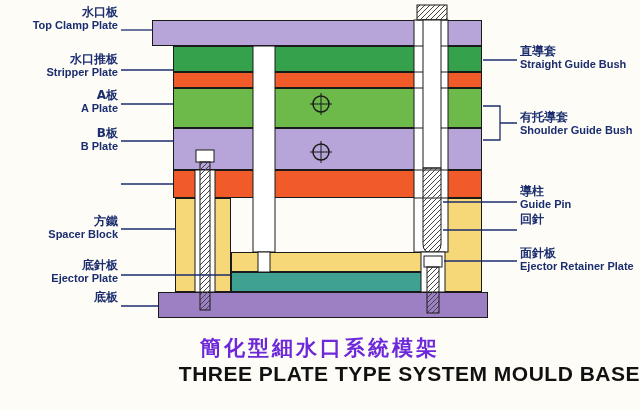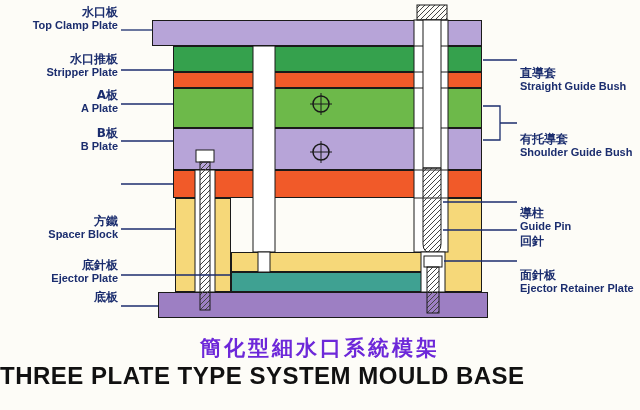--- a/index.html
+++ b/index.html
@@ -19,30 +19,30 @@
   .p-ret      { left:231px; top:252px; width:194px; height:20px; }
   .p-ej       { left:231px; top:272px; width:194px; height:20px; }
   .p-bottom   { left:158px; top:292px; width:330px; height:26px; }
 
   .overlay { position:absolute; left:0; top:0; width:640px; height:410px; pointer-events:none; }
 
   .label { position:absolute; color:#1b2d6e; line-height:1.18; white-space:nowrap; }
   .label .zh { font-weight:bold; font-size:12px; font-family:"DejaVu Sans",sans-serif; }
   .label .en { font-weight:bold; font-size:11px; font-family:"Liberation Sans",sans-serif; }
   .left  { width:112px; right:522px; text-align:right; }
-  .rightlb { width:120px; left:520px; text-align:left;margin-top:22px; }
+  .rightlb { width:120px; left:520px; text-align:left; }
   .l1{top:5px}  .l2{top:52px} .l3{top:88px}  .l4{top:126px}
   .l5{top:168px}.l6{top:214px}.l7{top:258px} .l8{top:290px}
   .r1{top:44px} .r2{top:110px}.r3{top:184px} .r4{top:212px} .r5{top:246px}
 
   .title-zh { position:absolute; top:334px; left:0; width:640px; text-align:center;
               font-size:21px; font-weight:bold; color:#6d28d9; letter-spacing:3px;
               font-family:"DejaVu Sans",sans-serif; }
-  .title-en { position:absolute; top:362px; left:0; width:640px; text-align:left;
-              font-size:24px; font-weight:bold; color:#111; letter-spacing:0.5px;
+  .title-en { position:absolute; top:362px; left:0; width:640px; text-align:right;
+              font-size:21px; font-weight:bold; color:#111; letter-spacing:0.5px;
               font-family:"Liberation Sans",sans-serif; }
 </style>
 </head>
 <body>
 
 <div class="page">
 
   <div class="plate p-top" style="background-color: rgb(183, 164, 216);"></div>
   <div class="plate p-stripper" style="background-color: rgb(53, 161, 77);"></div>
   <div class="plate p-aupper" style="background-color: rgb(241, 90, 41);"></div>

